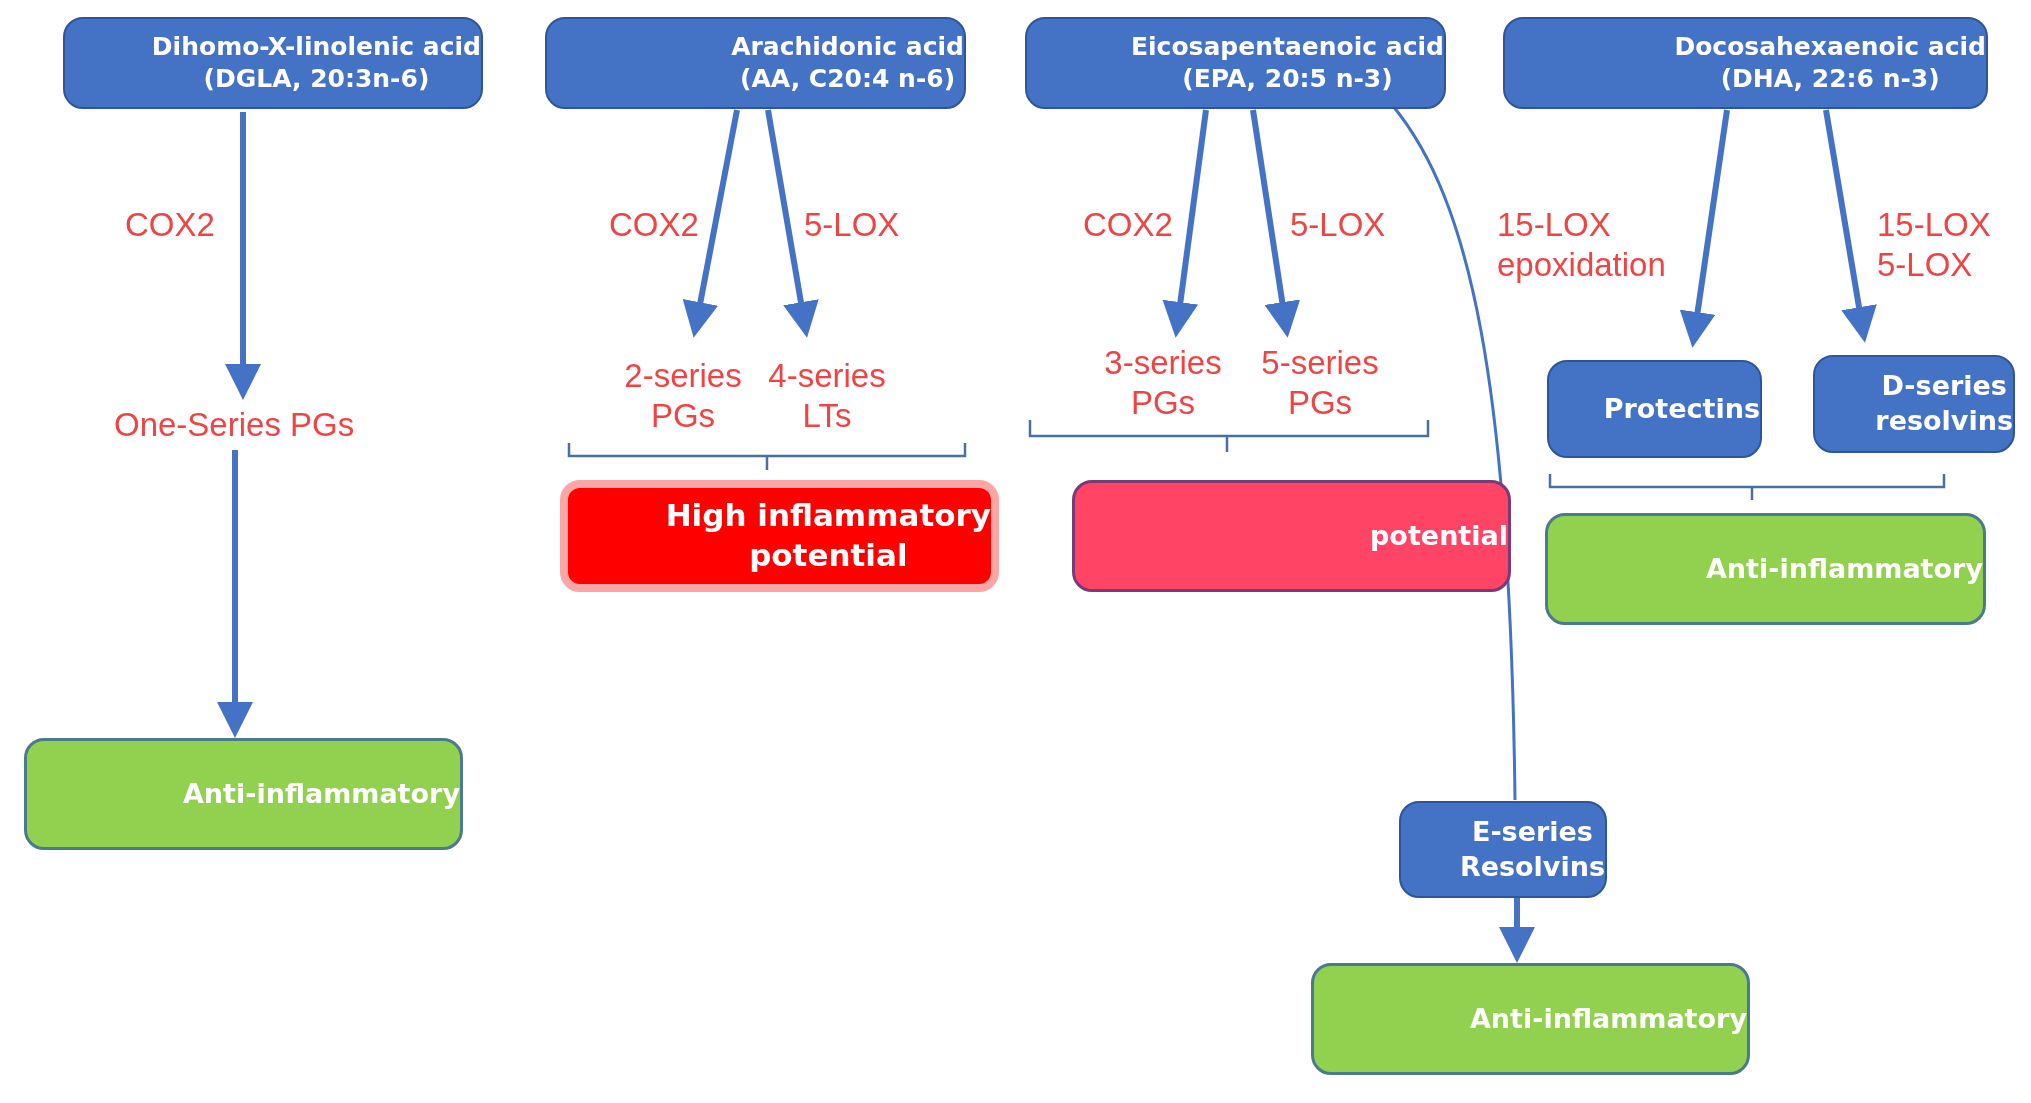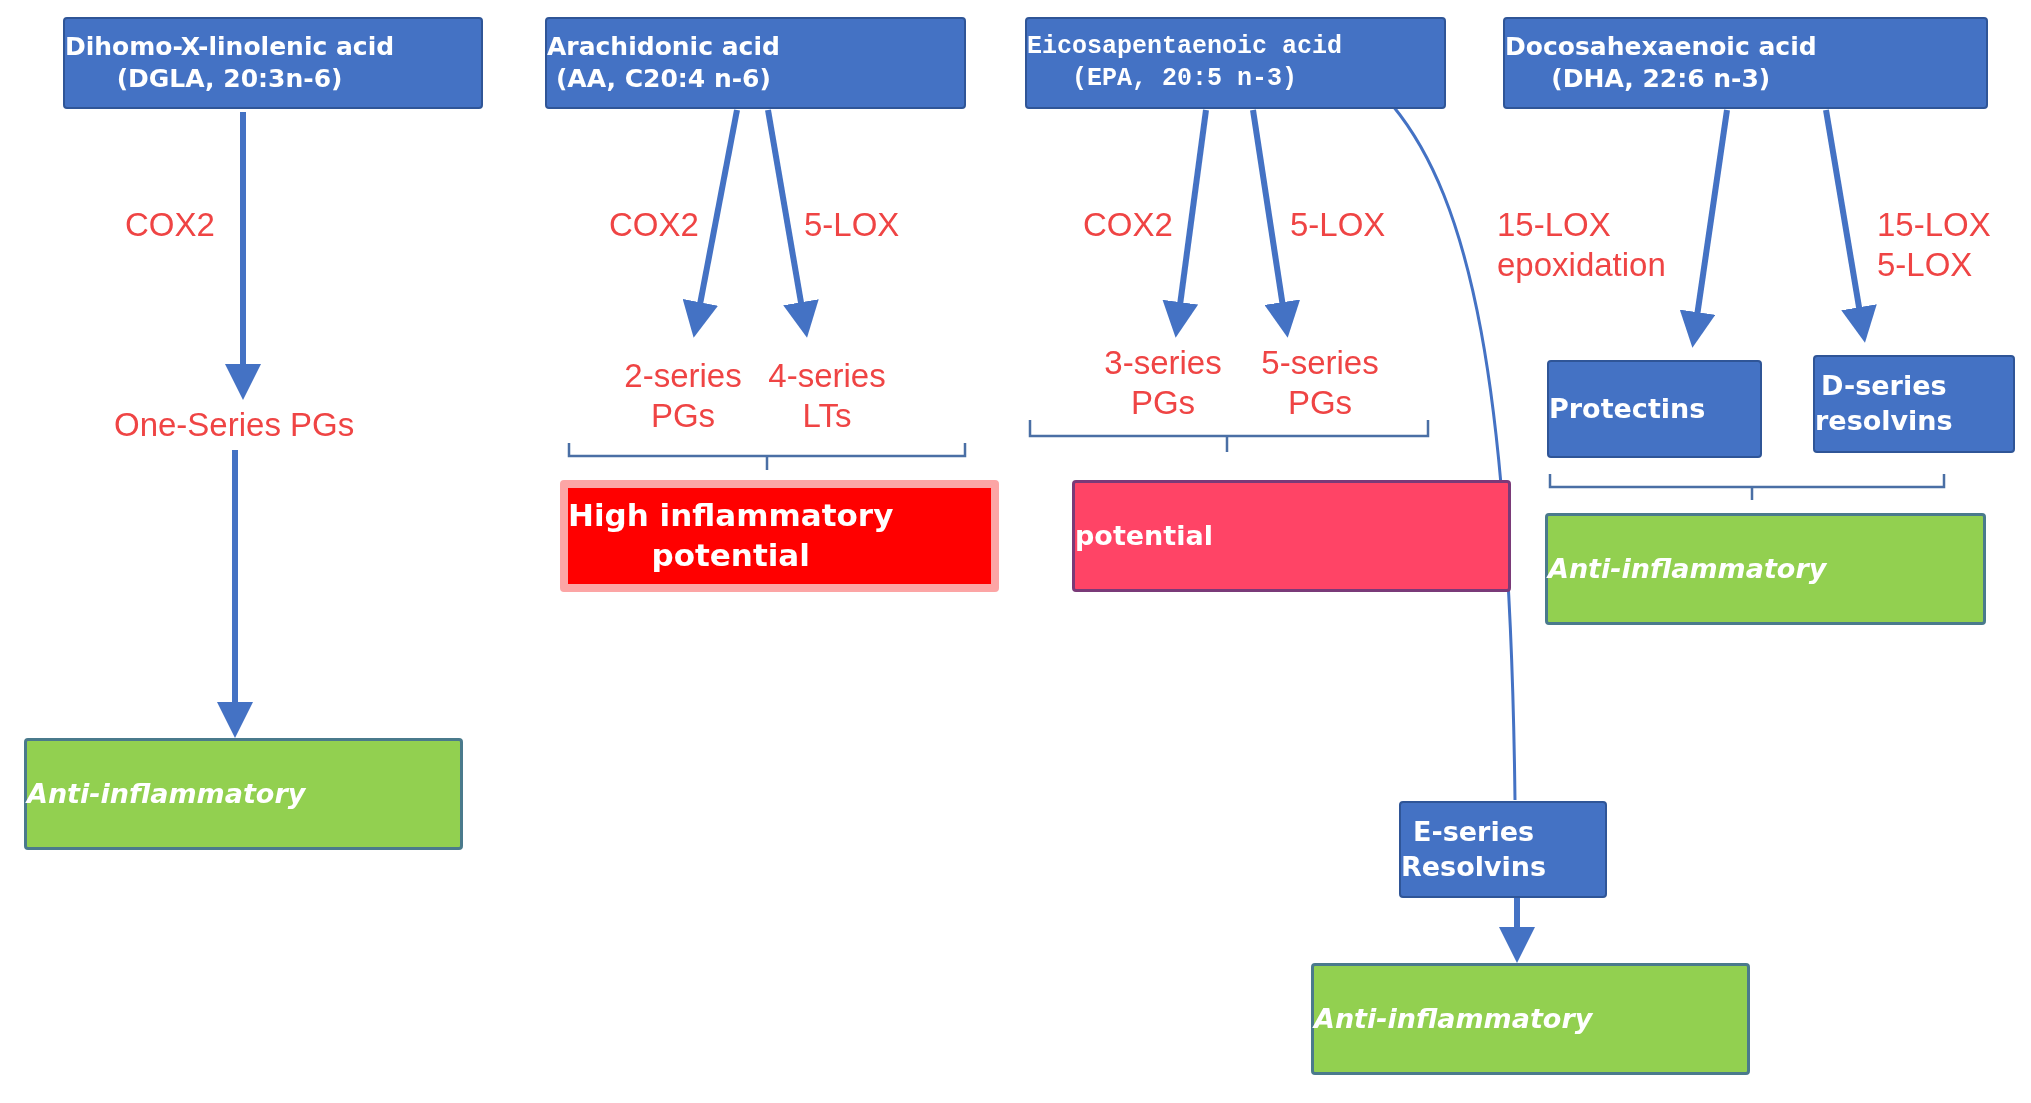--- a/index.html
+++ b/index.html
@@ -1,19 +1,19 @@
 <!DOCTYPE html>
 <html><head>
 <meta charset="utf-8">
 <style>
   html, body { margin:0; padding:0; background:#ffffff; }
   body { width:2031px; height:1103px; position:relative; overflow:hidden; font-family:"Liberation Sans", sans-serif; }
-  .box { position:absolute; box-sizing:border-box; border-radius:4px; display:flex; align-items:center; justify-content:flex-start; text-align:center; color:#ffffff; font-family:"DejaVu Sans", sans-serif; font-weight:bold; line-height:1.28; }
+  .box { position:absolute; box-sizing:border-box; border-radius:20px; display:flex; align-items:center; justify-content:flex-end; text-align:center; color:#ffffff; font-family:"DejaVu Sans", sans-serif; font-weight:bold; line-height:1.28; }
   .blue { background:#4472c4; border:2px solid #2f5597; font-size:25px; }
-  .green { background:#92d050; border:3px solid #4a7a8c; font-size:27px;font-style:italic; }
+  .green { background:#92d050; border:3px solid #4a7a8c; font-size:27px; }
   .red { background:#ff0000; border:8px solid #fca5a5; font-size:31px; }
   .pink { background:#ff4466; border:3px solid #7a3a78; font-size:27px; }
   .lbl { position:absolute; color:#ef4444; font-size:33px; line-height:1.2; white-space:nowrap; font-family:"Liberation Sans", sans-serif; }
   .ctr { text-align:center; }
   svg#lines { position:absolute; left:0; top:0; }
 </style>
 </head>
 <body>
 
 <svg id="lines" width="2031" height="1103">
@@ -47,21 +47,21 @@
       <div>Dihomo-X-linolenic acid</div>
       <div>(DGLA, 20:3n-6)</div>
     </div>
 </div>
 <div class="box blue" style="left:545px;top:17px;width:421px;height:92px;">
   <div>
       <div>Arachidonic acid</div>
       <div>(AA, C20:4 n-6)</div>
     </div>
 </div>
-<div class="box blue" style="left:1025px;top:17px;width:421px;height:92px;font-family:Liberation Mono, monospace;">
+<div class="box blue" style="left:1025px;top:17px;width:421px;height:92px;">
   <div>
       <div>Eicosapentaenoic acid</div>
       <div>(EPA, 20:5 n-3)</div>
     </div>
 </div>
 <div class="box blue" style="left:1503px;top:17px;width:485px;height:92px;">
   <div>
       <div>Docosahexaenoic acid</div>
       <div>(DHA, 22:6 n-3)</div>
     </div>

